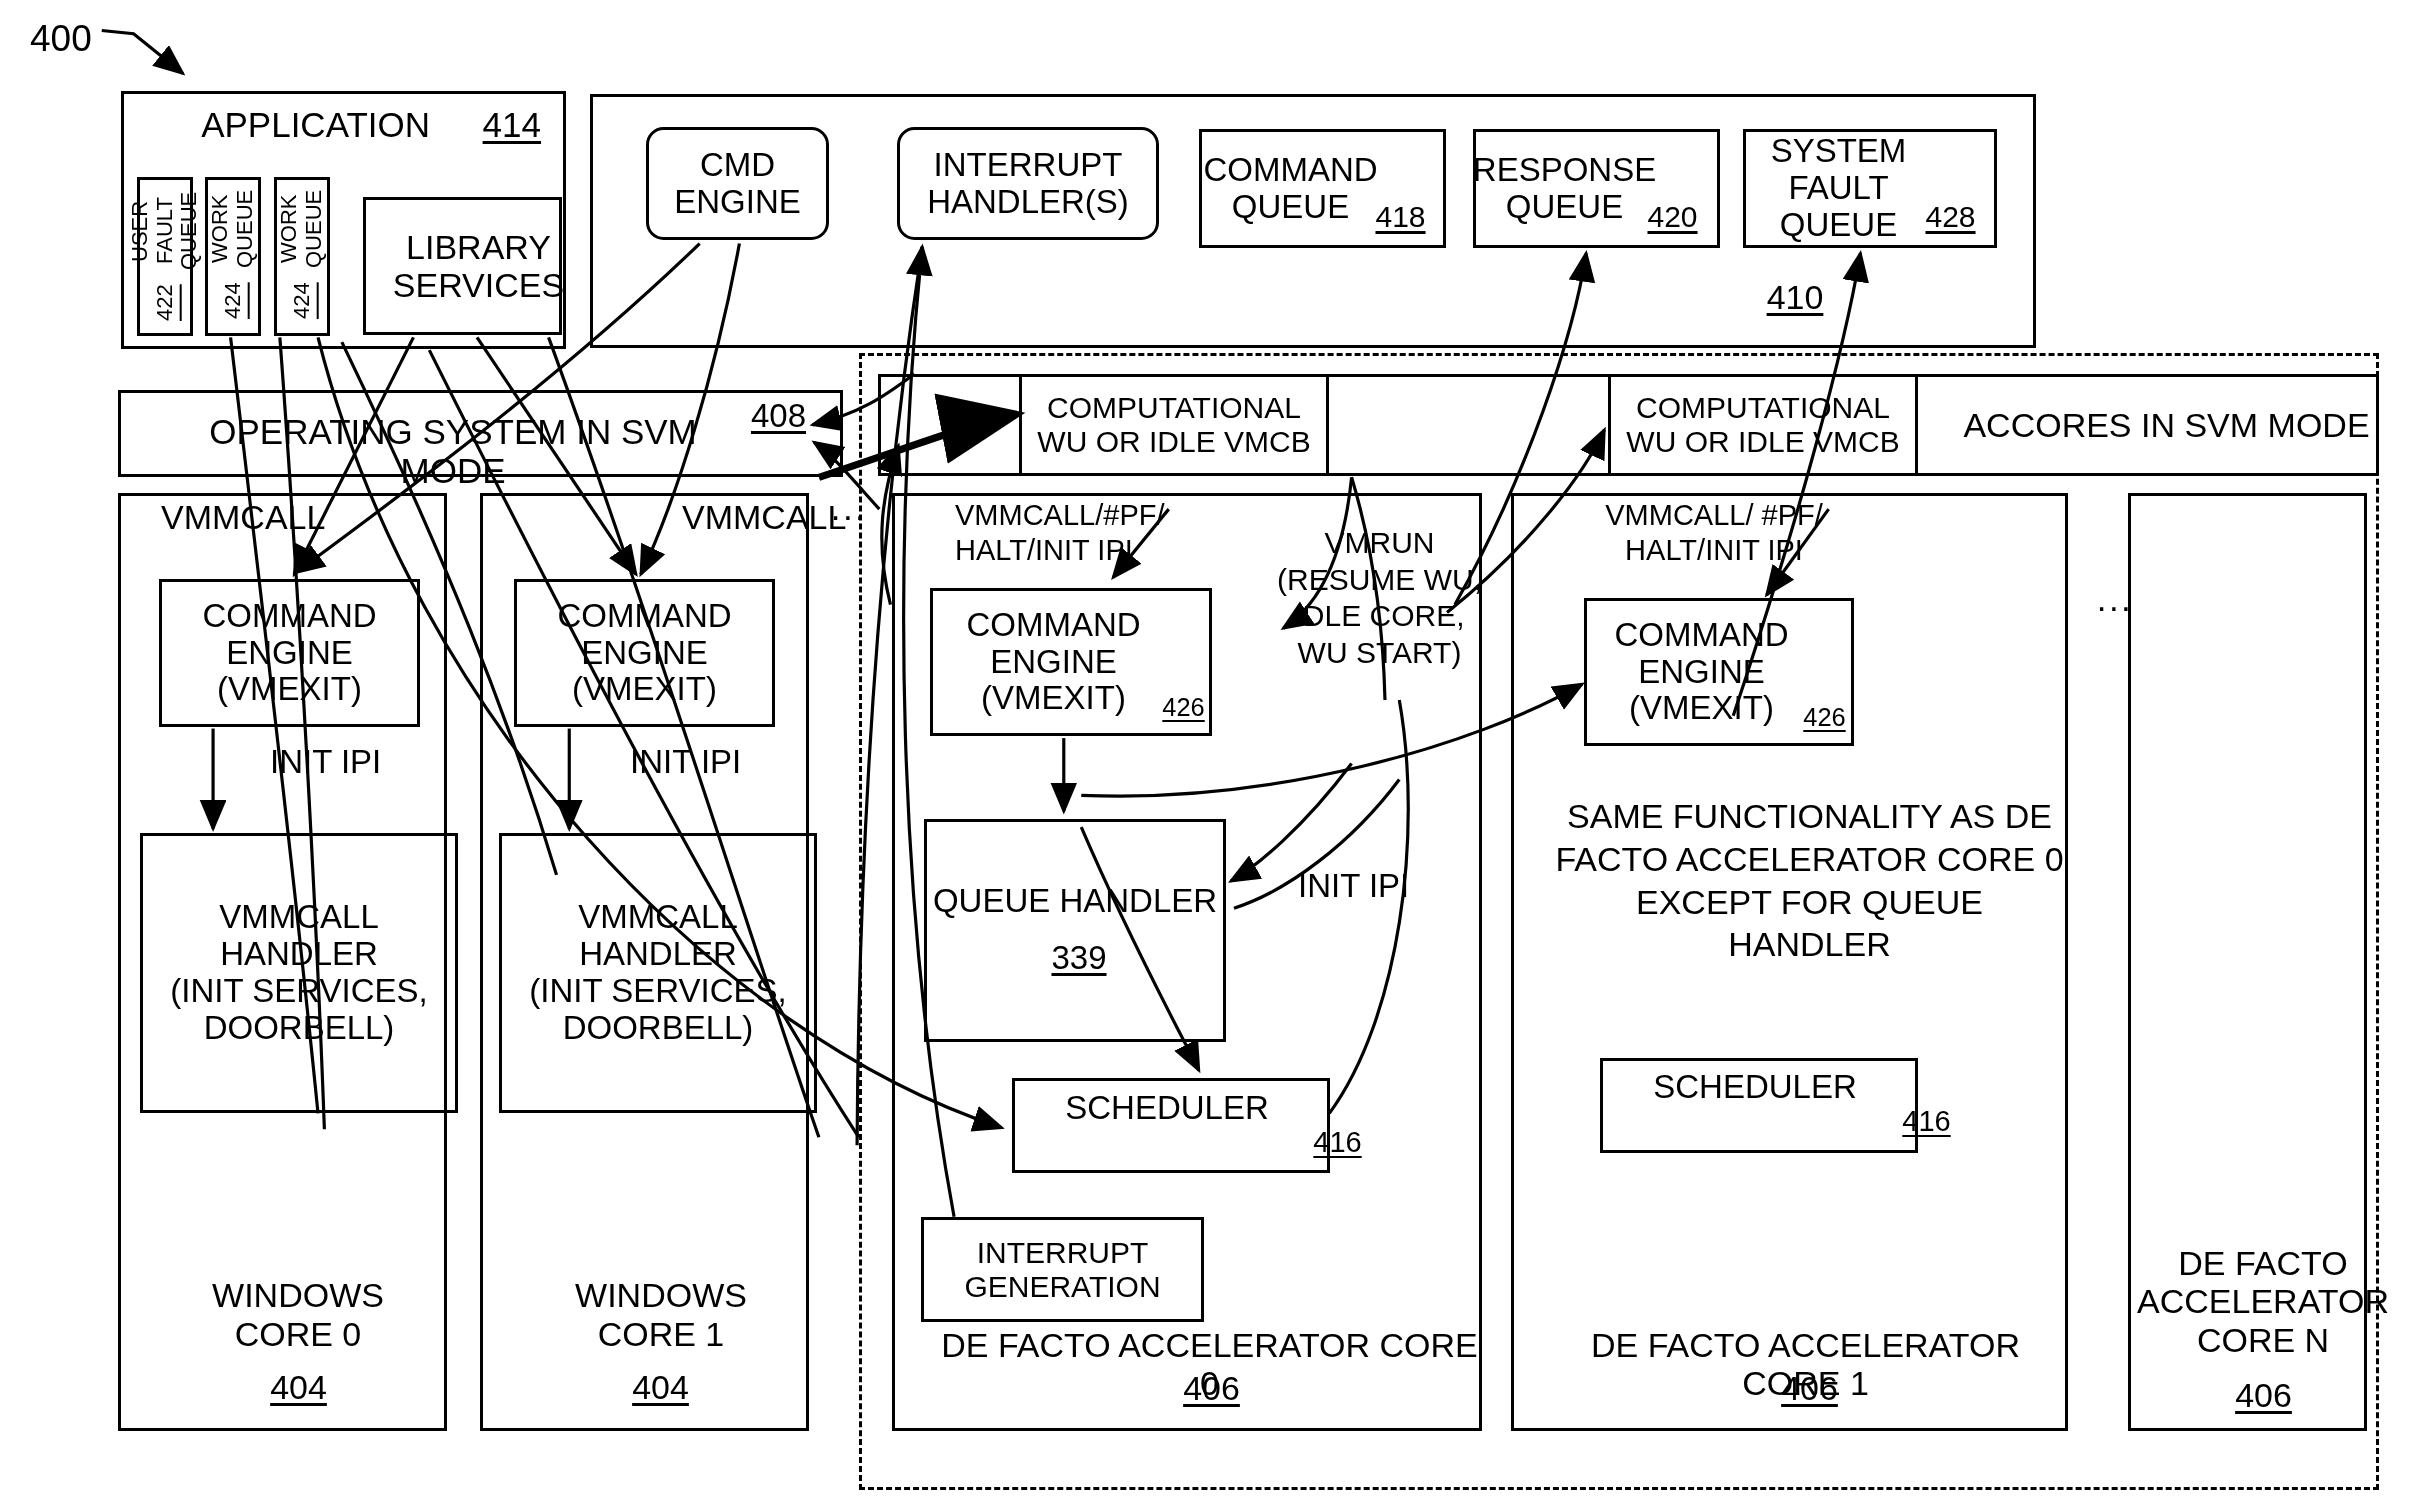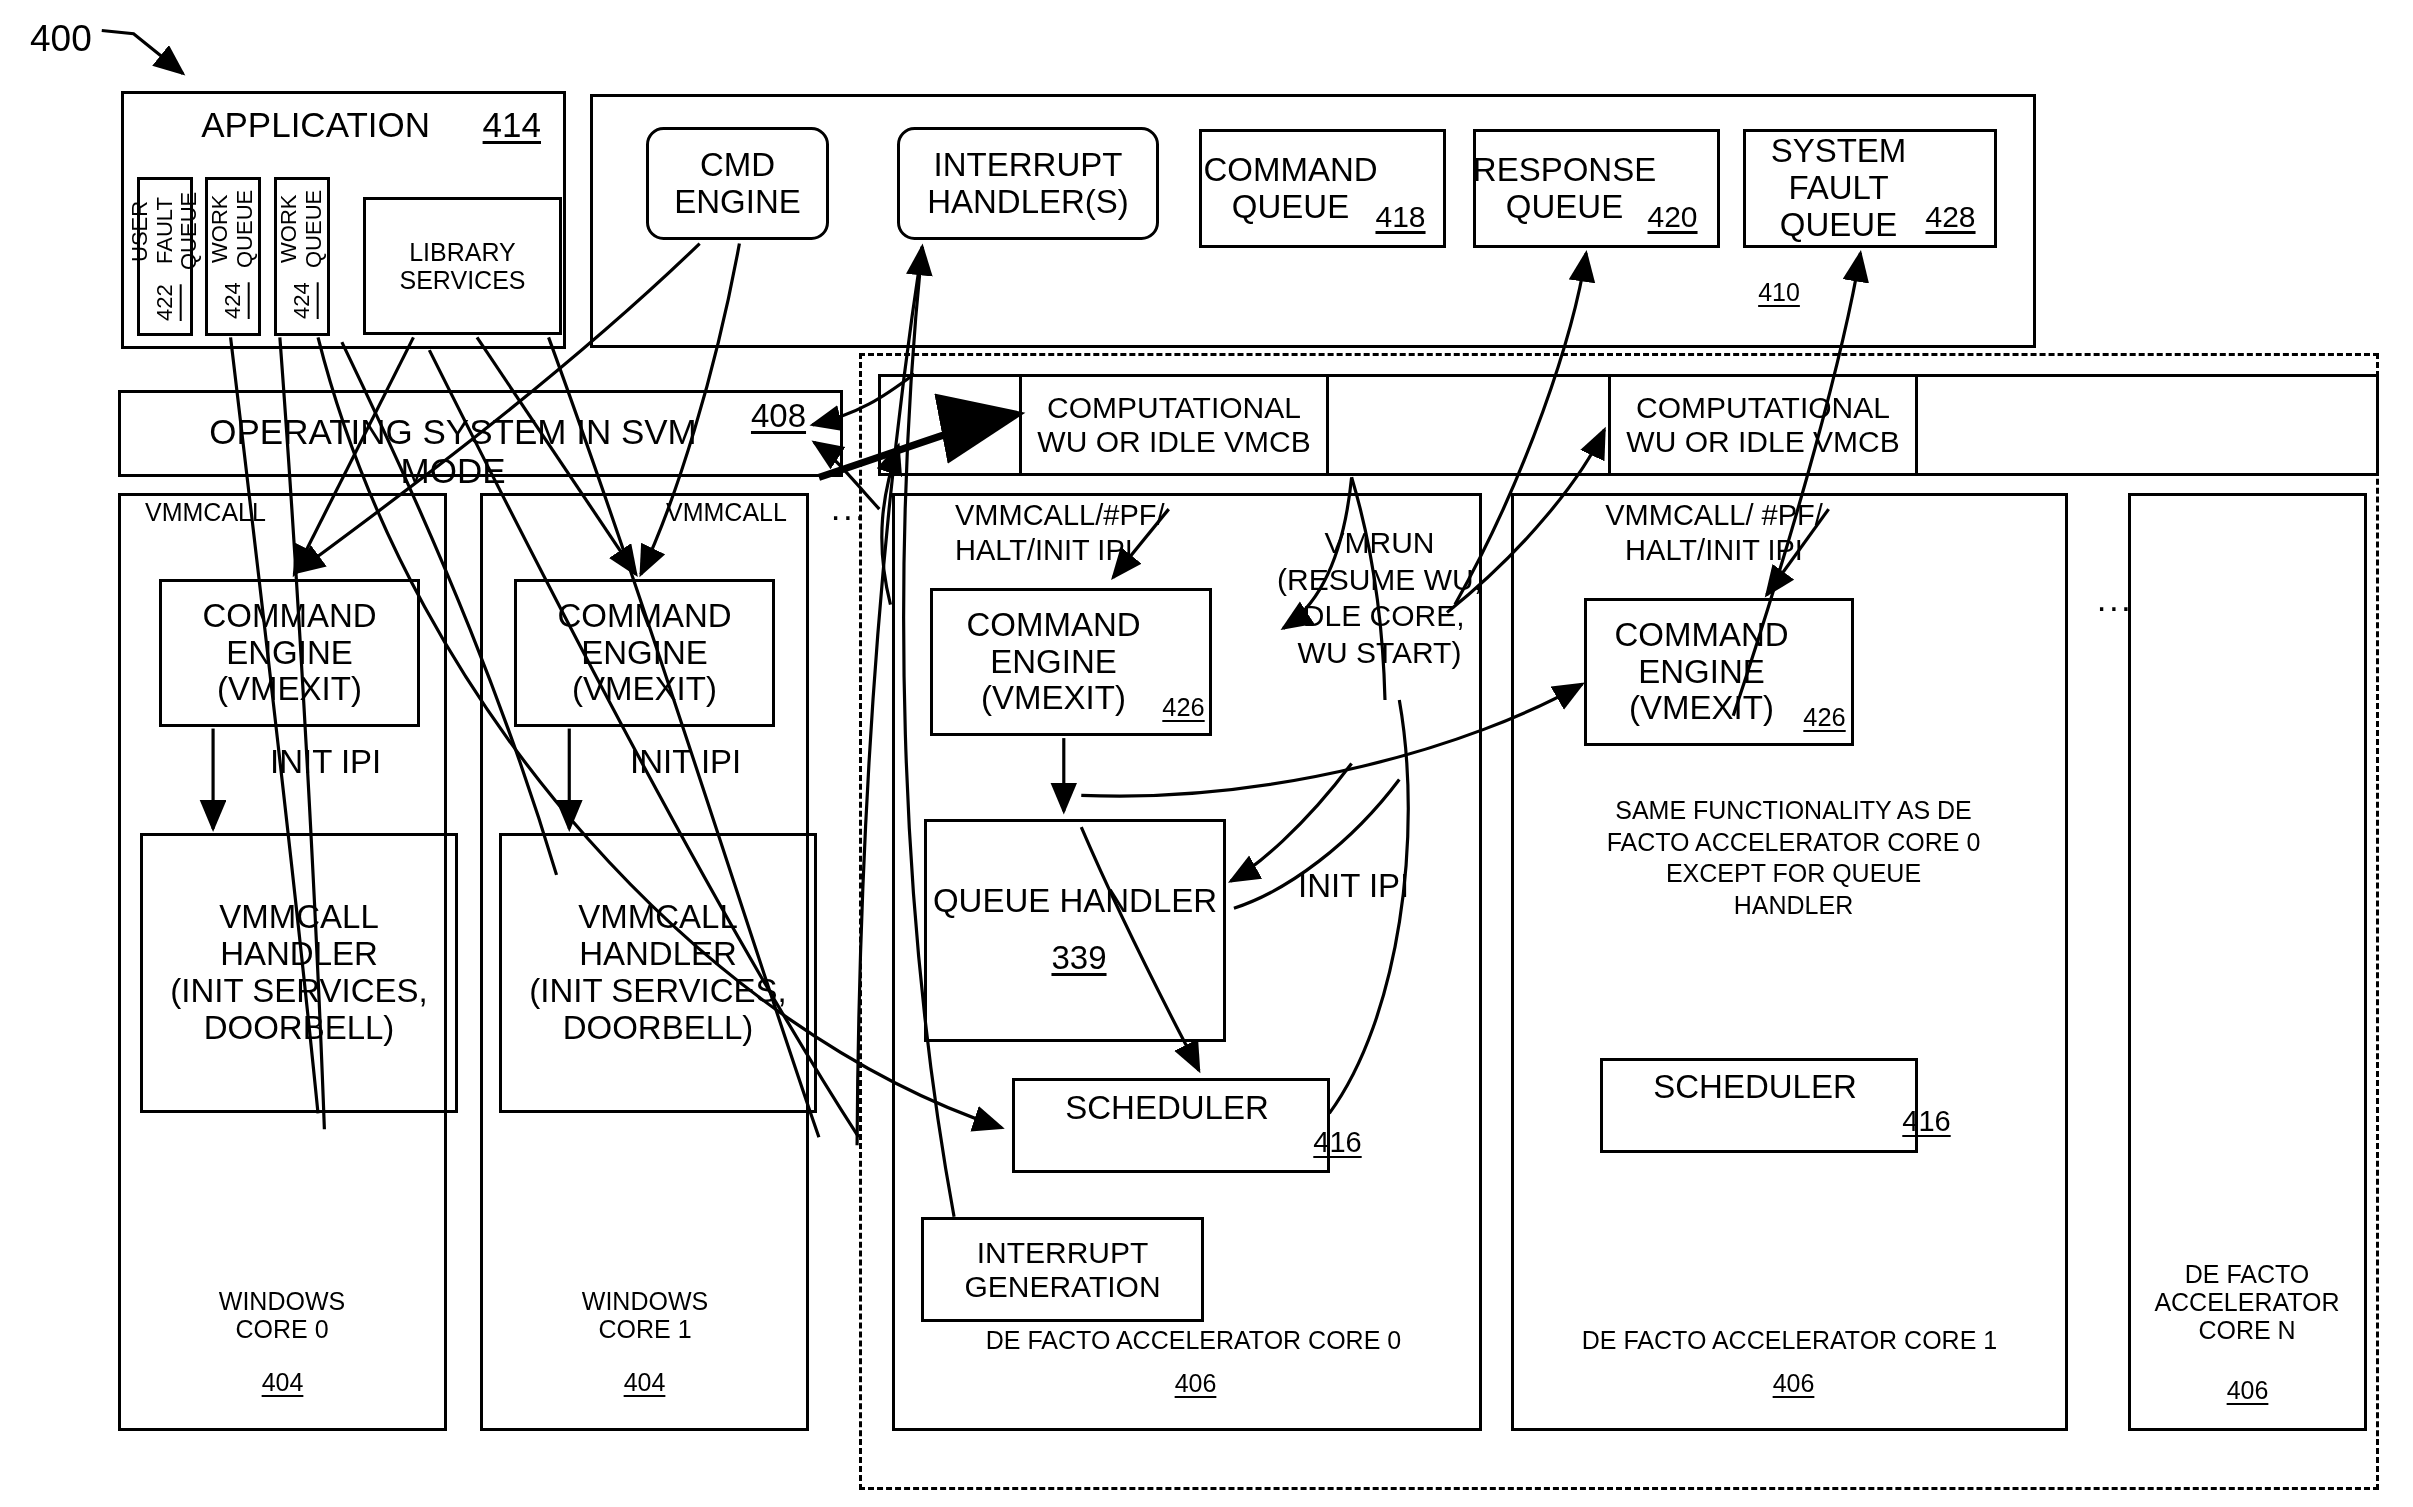--- a/index.html
+++ b/index.html
@@ -5,21 +5,21 @@
   html,body{margin:0;padding:0;background:#fff;}
   body{font-family:"Liberation Sans", sans-serif;}
   #stage{position:relative;width:2413px;height:1508px;background:#fff;overflow:hidden;}
   .box{position:absolute;border:3.2px solid #000;background:transparent;box-sizing:border-box;}
   .rbox{border-radius:17.5px;}
   .lbl{position:absolute;color:#000;text-align:center;line-height:1.12;white-space:pre-line;}
   .ctr{display:flex;align-items:center;justify-content:center;text-align:center;}
   .u{text-decoration:underline;text-underline-offset:4px;}
   .vert{writing-mode:vertical-rl;transform:rotate(180deg);}
   svg.arrows{position:absolute;left:0;top:0;width:2413px;height:1508px;pointer-events:none;} .f36{font-size:29px;margin-left:48px;} .f38{font-size:30px;}
-  .f40{font-size:33px;} .f42{font-size:25px;} .f44{font-size:35px;text-align:right;}
+  .f40{font-size:33px;} .f42{font-size:34px;margin-left:16px;} .f44{font-size:35px;text-align:right;}
   .f46{font-size:37px;} .f28{font-size:22px;}
   .small-sub{font-size:25.4px;}
 </style>
 </head>
 <body>
 
 <div id="stage">
 
   <div class="lbl f46" style="left:30px;top:9.5px;width:103px;text-align:left;margin-top:8px;">400</div>
 
@@ -78,20 +78,21 @@
   <div class="lbl f44" style="left:159px;top:412px;width:588px;text-align:center;">OPERATING SYSTEM IN SVM MODE</div>
   <div class="lbl f40 u" style="left:746px;top:398px;width:65px;">408</div>
 
   <div class="box" style="left:878px;top:374px;width:1501px;height:102px;"></div>
   <div class="box" style="left:1019px;top:374px;width:310px;height:102px;"></div>
   <div class="lbl ctr f38" style="left:1019px;top:374px;width:310px;height:102px;">COMPUTATIONAL
 WU OR IDLE VMCB</div>
   <div class="box" style="left:1608px;top:374px;width:310px;height:102px;"></div>
   <div class="lbl ctr f38" style="left:1608px;top:374px;width:310px;height:102px;">COMPUTATIONAL
 WU OR IDLE VMCB</div>
+  <div class="lbl ctr f42" style="left:1924px;top:374px;width:453px;height:102px;">ACCORES IN SVM MODE</div>
 
   <div class="box" style="left:118px;top:493px;width:329px;height:938px;"></div>
   <div class="lbl f42" style="left:145px;top:498px;width:207px;text-align:left;">VMMCALL</div>
   <div class="box" style="left:159px;top:579px;width:261px;height:148px;"></div>
   <div class="lbl ctr f40" style="left:159px;top:579px;width:261px;height:148px;">COMMAND
 ENGINE
 (VMEXIT)</div>
   <div class="lbl f40" style="left:270px;top:744px;width:175px;text-align:left;">INIT IPI</div>
   <div class="box" style="left:140px;top:833px;width:318px;height:280px;"></div>
   <div class="lbl ctr f40" style="left:140px;top:833px;width:318px;height:280px;">VMMCALL

